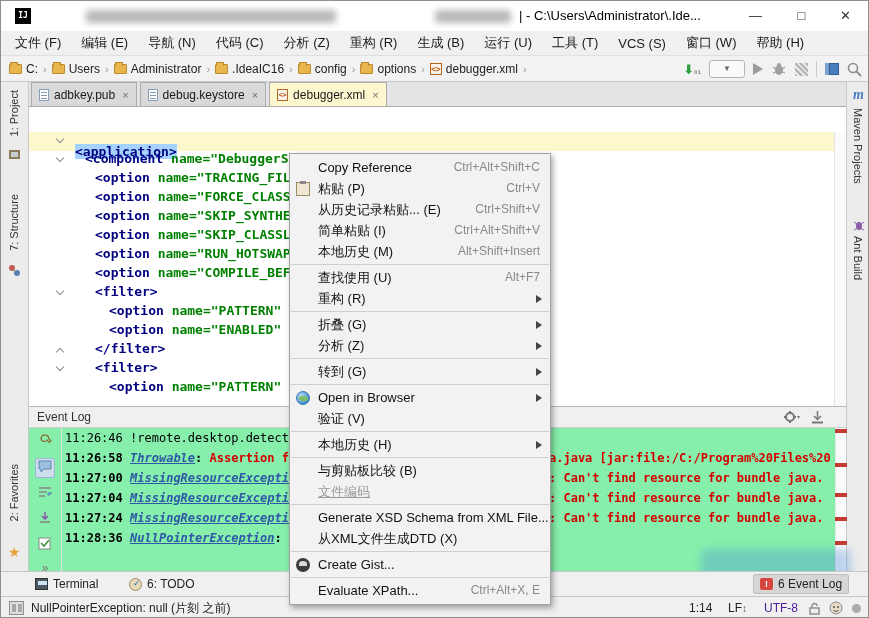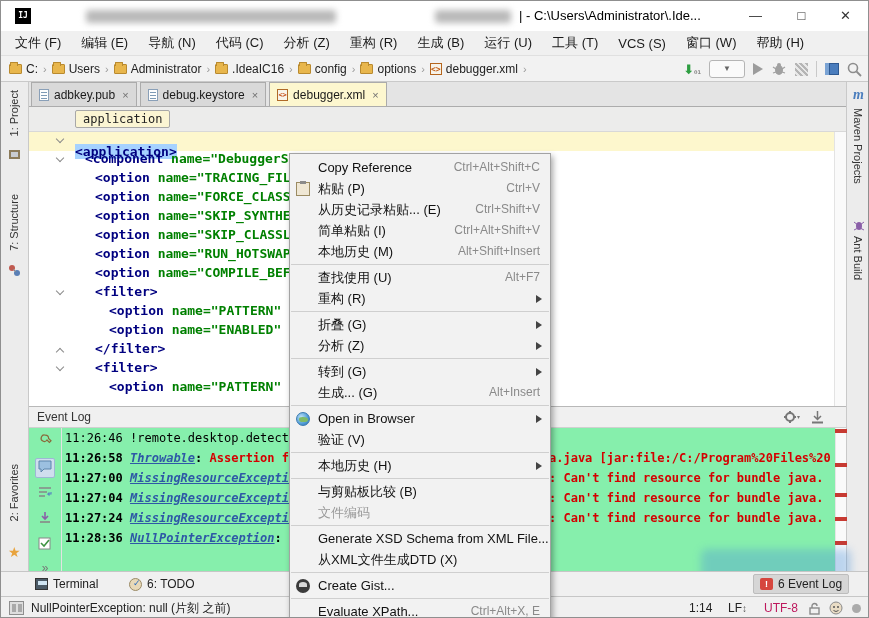--- a/index.html
+++ b/index.html
@@ -81,28 +81,28 @@
   .tw-btn { position:absolute; top:2px; height:20px; display:flex; align-items:center; gap:5px; padding:0 6px; }
   .tw-btn.hl { background:#d6d6d6; border:1px solid #bdbdbd; border-radius:2px; }
   .term-ic { width:13px; height:12px; background:#4b5a66; border:1px solid #333; position:relative; }
   .term-ic:before { content:""; position:absolute; left:2px; top:2px; width:9px; height:4px; background:#cfe4f2; }
   .todo-ic { width:13px; height:13px; border-radius:50%; background:#e8d9b8; border:1px solid #9a8a65; position:relative; }
   .todo-ic:before { content:"✓"; position:absolute; left:3px; top:-1px; font-size:9px; color:#2f6fbd; }
   .balloon-ic { width:13px; height:12px; background:#d6463e; border-radius:2px; color:#fff; font:bold 9px "Liberation Sans",sans-serif; text-align:center; line-height:12px; }
   .statusbar { position:absolute; left:0; top:595px; width:100%; height:23px; background:#f0f0f0; border-top:1px solid #c6c6c6; font-size:12px; color:#222; }
   .sb-left { position:absolute; left:30px; top:0; line-height:22px; }
   .sb-item { position:absolute; top:0; line-height:22px; }
-  .dim { color:#be185d; }
+  .dim { color:#4c1d95; }
   .corner-ic { position:absolute; left:8px; top:4px; width:15px; height:14px; border:1px solid #8e8e8e; background:#dedede; }
   .corner-ic:before { content:""; position:absolute; left:2px; top:2px; width:4px; height:8px; background:#a9a9a9; box-shadow:6px 0 0 #a9a9a9; }
 
   
   .ctxmenu { position:absolute; left:288px; top:152px; width:262px; background:#f2f2f2; border:1px solid #a3a3a3; box-shadow:2px 3px 6px rgba(0,0,0,.35); padding:3px 0; z-index:50; }
   .mi { position:relative; height:21px; line-height:21px; padding-left:28px; padding-right:22px; font-size:13px; color:#111; white-space:nowrap; }
-  .mi.disabled { color:#9a9a9a; }
+  .mi.disabled { color:#9a9a9a;text-decoration:underline; }
   .mi .sc { position:absolute; right:10px; color:#8a8a8a; font-size:12px; }
   .mi .arrow { position:absolute; right:8px; top:7px; width:0; height:0; border-left:6px solid #444; border-top:4px solid transparent; border-bottom:4px solid transparent; }
   .mi .mic { position:absolute; left:6px; top:4px; width:14px; height:14px; }
   .msep { height:1px; background:#cfcfcf; margin:2px 1px; }
   .paste-ic { background:#efe7d4; border:1px solid #9b8b62; }
   .paste-ic:before { content:""; position:absolute; left:3px; top:-2px; width:6px; height:3px; background:#8a8a8a; }
   .globe-ic { border-radius:50%; background:radial-gradient(circle at 35% 35%, #bfe3f7, #4f9bd6 60%, #2f6fa8); border:1px solid #3a7ab0; }
   .globe-ic:before { content:""; position:absolute; left:2px; top:4px; width:9px; height:5px; background:#7fbb67; border-radius:40% 60% 50% 50%; }
   .gh-ic { border-radius:50%; background:#3b3b3b; }
   .gh-ic:before { content:""; position:absolute; left:3px; top:3px; width:8px; height:5px; border-radius:50% 50% 0 0; background:#d8d8d8; }
@@ -234,23 +234,20 @@
         <span class="close">×</span>
       </div>
       <div class="tab active">
         <span class="xmlfile-ic">&lt;&gt;</span>
         <span>debugger.xml</span>
         <span class="close">×</span>
       </div>
     </div>
 
   <div class="editor">
-    <div class="ed-breadcrumbs">
-      <span class="crumb-box">application</span>
-    </div>
     <div class="cur-line"></div>
     <div id="codelines">
         <div class="code-line" style="top: 37px; left: 46px;"><span class="sel"><span class="tk-tag">&lt;application&gt;</span></span></div>
         <div class="code-line" style="top: 44px; left: 56px;"><span class="tk-tag">&lt;component </span><span class="tk-attr">name=</span><span class="tk-val">"DebuggerSetti</span></div>
         <div class="code-line" style="top: 63px; left: 66px;"><span class="tk-tag">&lt;option </span><span class="tk-attr">name=</span><span class="tk-val">"TRACING_FILTER</span></div>
         <div class="code-line" style="top: 82px; left: 66px;"><span class="tk-tag">&lt;option </span><span class="tk-attr">name=</span><span class="tk-val">"FORCE_CLASSIC_</span></div>
         <div class="code-line" style="top: 101px; left: 66px;"><span class="tk-tag">&lt;option </span><span class="tk-attr">name=</span><span class="tk-val">"SKIP_SYNTHETIC</span></div>
         <div class="code-line" style="top: 120px; left: 66px;"><span class="tk-tag">&lt;option </span><span class="tk-attr">name=</span><span class="tk-val">"SKIP_CLASSLOAD</span></div>
         <div class="code-line" style="top: 139px; left: 66px;"><span class="tk-tag">&lt;option </span><span class="tk-attr">name=</span><span class="tk-val">"RUN_HOTSWAP_AF</span></div>
         <div class="code-line" style="top: 158px; left: 66px;"><span class="tk-tag">&lt;option </span><span class="tk-attr">name=</span><span class="tk-val">"COMPILE_BEFORE</span></div>
@@ -370,21 +367,20 @@
       <div class="mi"><span>简单粘贴 (I)</span><span class="sc">Ctrl+Alt+Shift+V</span></div>
       <div class="mi"><span>本地历史 (M)</span><span class="sc">Alt+Shift+Insert</span></div>
       <div class="msep"></div>
       <div class="mi"><span>查找使用 (U)</span><span class="sc">Alt+F7</span></div>
       <div class="mi"><span>重构 (R)</span><span class="arrow"></span></div>
       <div class="msep"></div>
       <div class="mi"><span>折叠 (G)</span><span class="arrow"></span></div>
       <div class="mi"><span>分析 (Z)</span><span class="arrow"></span></div>
       <div class="msep"></div>
       <div class="mi"><span>转到 (G)</span><span class="arrow"></span></div>
-      <div class="mi"><span>生成... (G)</span><span class="sc">Alt+Insert</span></div>
       <div class="msep"></div>
       <div class="mi"><span class="mic globe-ic"></span><span>Open in Browser</span><span class="arrow"></span></div>
       <div class="mi"><span>验证 (V)</span></div>
       <div class="msep"></div>
       <div class="mi"><span>本地历史 (H)</span><span class="arrow"></span></div>
       <div class="msep"></div>
       <div class="mi"><span>与剪贴板比较 (B)</span></div>
       <div class="mi disabled"><span>文件编码</span></div>
       <div class="msep"></div>
       <div class="mi"><span>Generate XSD Schema from XML File...</span></div>

